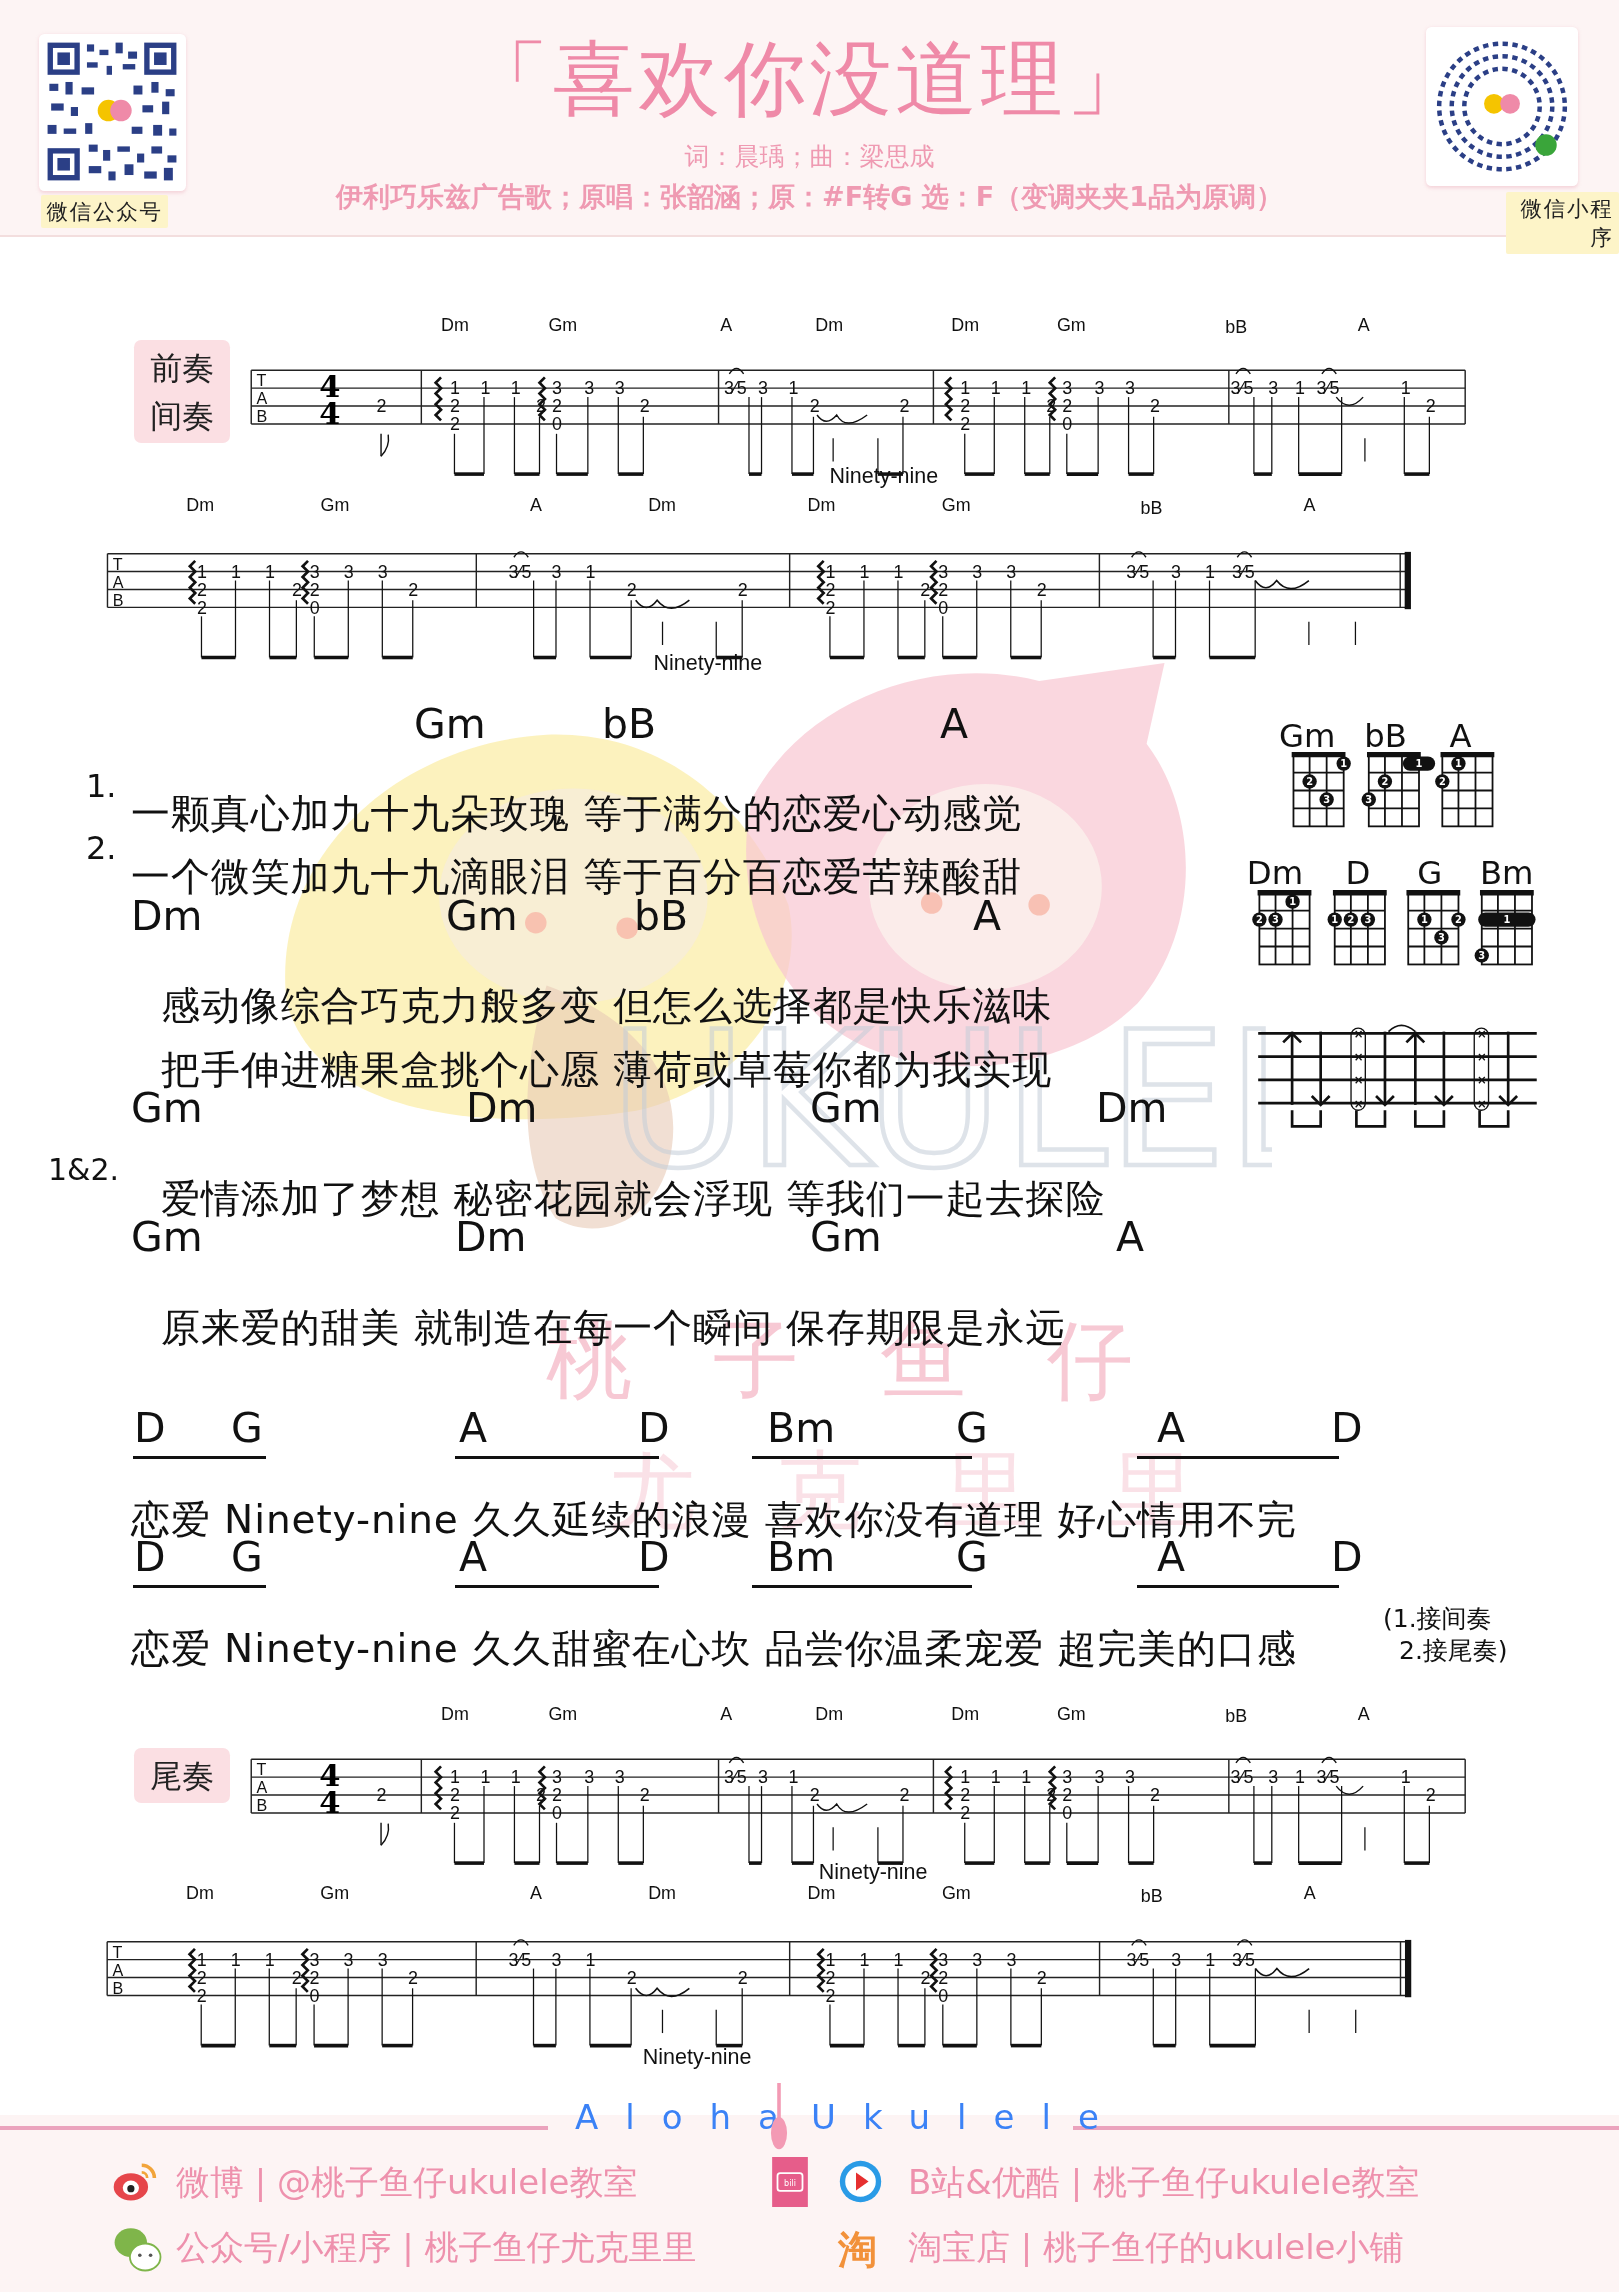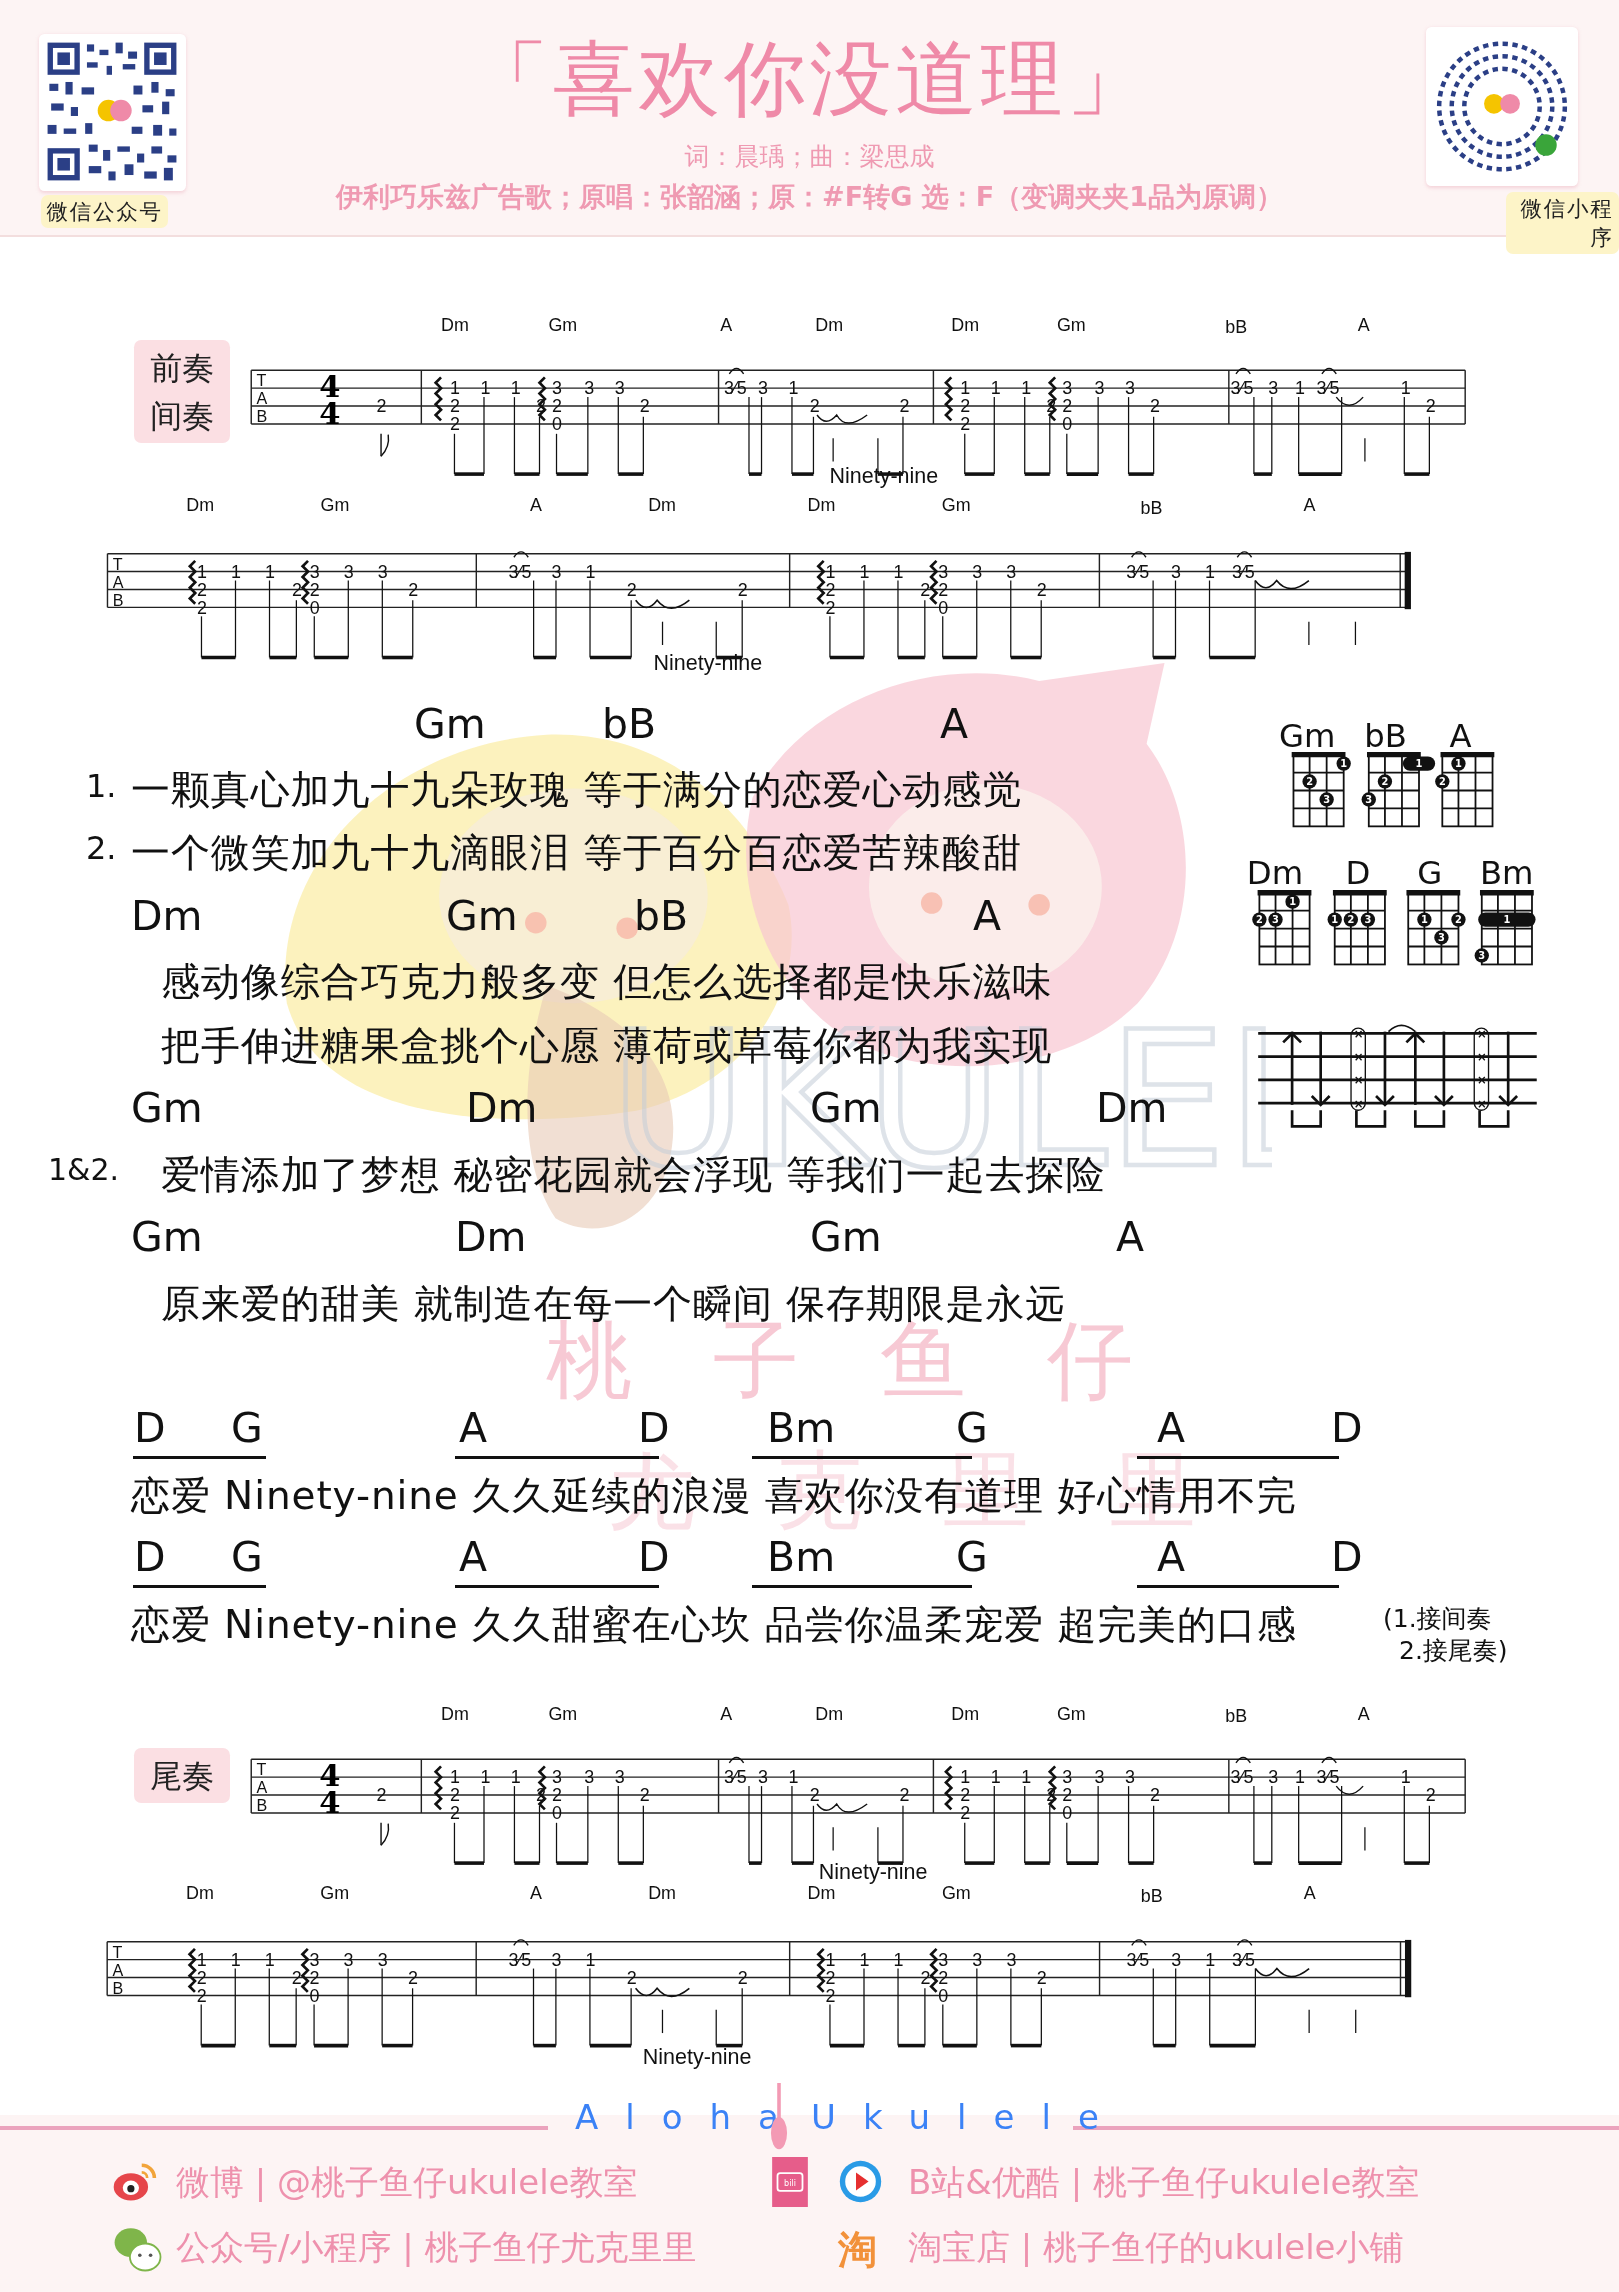--- a/index.html
+++ b/index.html
@@ -2,33 +2,33 @@
 <html style="font-size:14.3px"><head>
 <meta charset="utf-8">
 <style>
   html,body{margin:0;padding:0;}
   body{width:1619px;height:2293px;position:relative;overflow:hidden;background:#ffffff;font-family:"DejaVu Sans","Liberation Sans",sans-serif;color:#111;}
   .header{position:absolute;left:0;top:0;width:1619px;height:235px;background:#fdf4f4;border-bottom:2.7px solid #f3dede;}
   .qr{position:absolute;background:#fff;border-radius:5.4px;box-shadow:0 1.8px 3.6px rgba(230,150,170,.35);}
   .qr-left{left:39px;top:34px;width:147px;height:157px;}
   .qr-right{left:1426px;top:27px;width:152px;height:159px;}
   .qr svg{position:absolute;left:5.4px;top:5.4px;}
-  .qr-label{position:absolute;font-size:21.5px;color:#222;background:#fdf4c8;padding:1.8px 5.4px;border-radius:7px;letter-spacing:1.8px;}
+  .qr-label{position:absolute;font-size:21.5px;color:#222;background:#fdf4c8;padding:1.8px 5.4px;border-radius:2px;letter-spacing:1.8px;}
   .qr-label.left{left:41px;top:195px;}
   .qr-label.right{left:1506px;top:192px;text-align:right;}
   .title{position:absolute;left:0;width:1619px;top:25px;text-align:center;font-size:82px;color:#ef8aa8;font-weight:normal;letter-spacing:3.6px;}
   .credits{position:absolute;left:0;width:1619px;top:140px;text-align:center;font-size:25px;color:#ef9ab2;font-weight:normal;}
   .subinfo{position:absolute;left:0;width:1619px;top:179px;text-align:center;font-size:27px;color:#ef9ab2;font-weight:bold;}
   .section-tag{position:absolute;background:#fbdfe3;border-radius:7.2px;font-size:32px;color:#222;padding:3.6px 7.2px;line-height:48px;text-align:center;}
   .tab{position:absolute;}
   .tab svg{overflow:visible;}
   .chord-lab{font-family:"Liberation Sans",sans-serif;font-size:20px;fill:#111;}
   .fret{font-family:"Liberation Sans",sans-serif;font-size:20px;fill:#111;}
   .lyric-chord{position:absolute;font-size:41px;font-family:"DejaVu Sans",sans-serif;color:#111;}
-  .lyric{position:absolute;font-size:39px;color:#111;white-space:nowrap;letter-spacing:0.9px;}
+  .lyric{position:absolute;font-size:39px;color:#111;white-space:nowrap;letter-spacing:0.9px;margin-top:24px;}
   .num{position:absolute;font-size:32px;color:#111;}
   .note{position:absolute;font-size:25px;color:#111;line-height:32px;}
   .ul{position:absolute;height:2.7px;background:#111;}
   .watermark-bg{position:absolute;}
   .wm-text{position:absolute;color:#f7c9d4;font-size:86px;letter-spacing:81px;}
   .chord-box{position:absolute;}
   .footer{position:absolute;left:0;top:2115px;width:1619px;height:177px;background:#fdf4f4;}
   .footer-line{position:absolute;top:2126px;height:3.6px;background:#eba3bd;}
   .aloha{position:absolute;top:2097px;font-size:34px;color:#3b82f6;letter-spacing:27px;}
   .foot-item{position:absolute;font-size:34px;color:#ee91ad;white-space:nowrap;}

